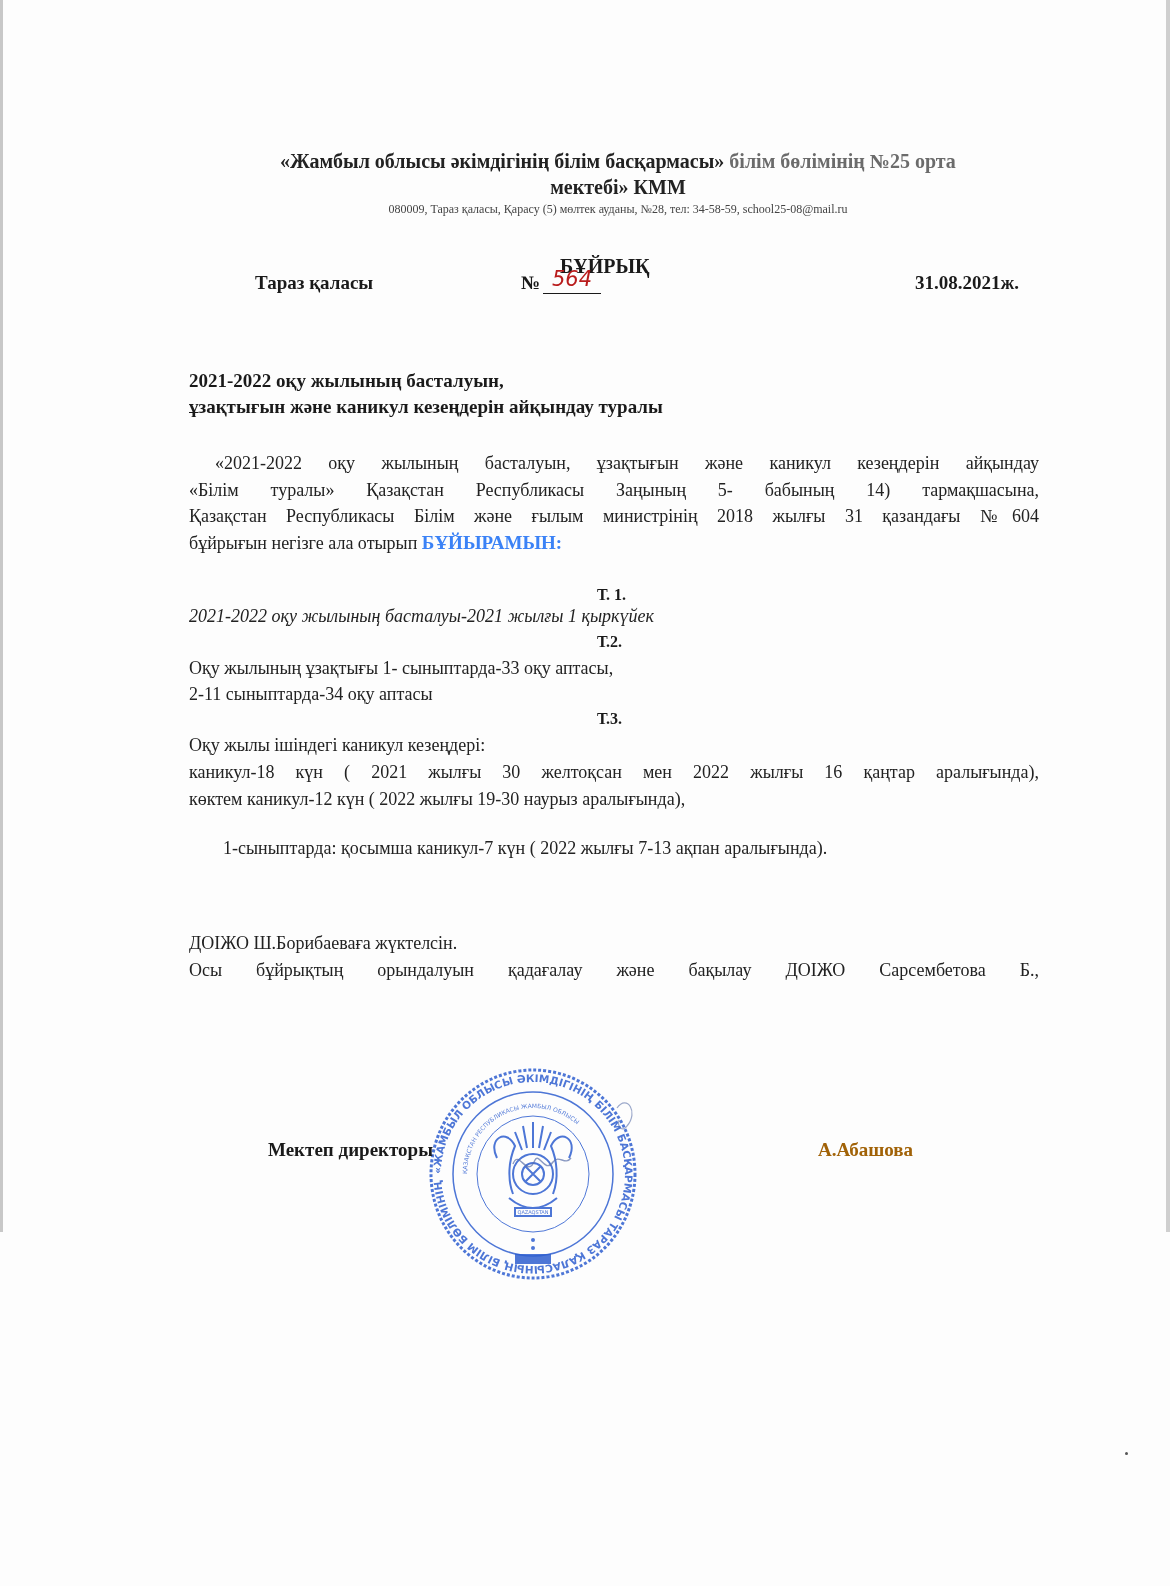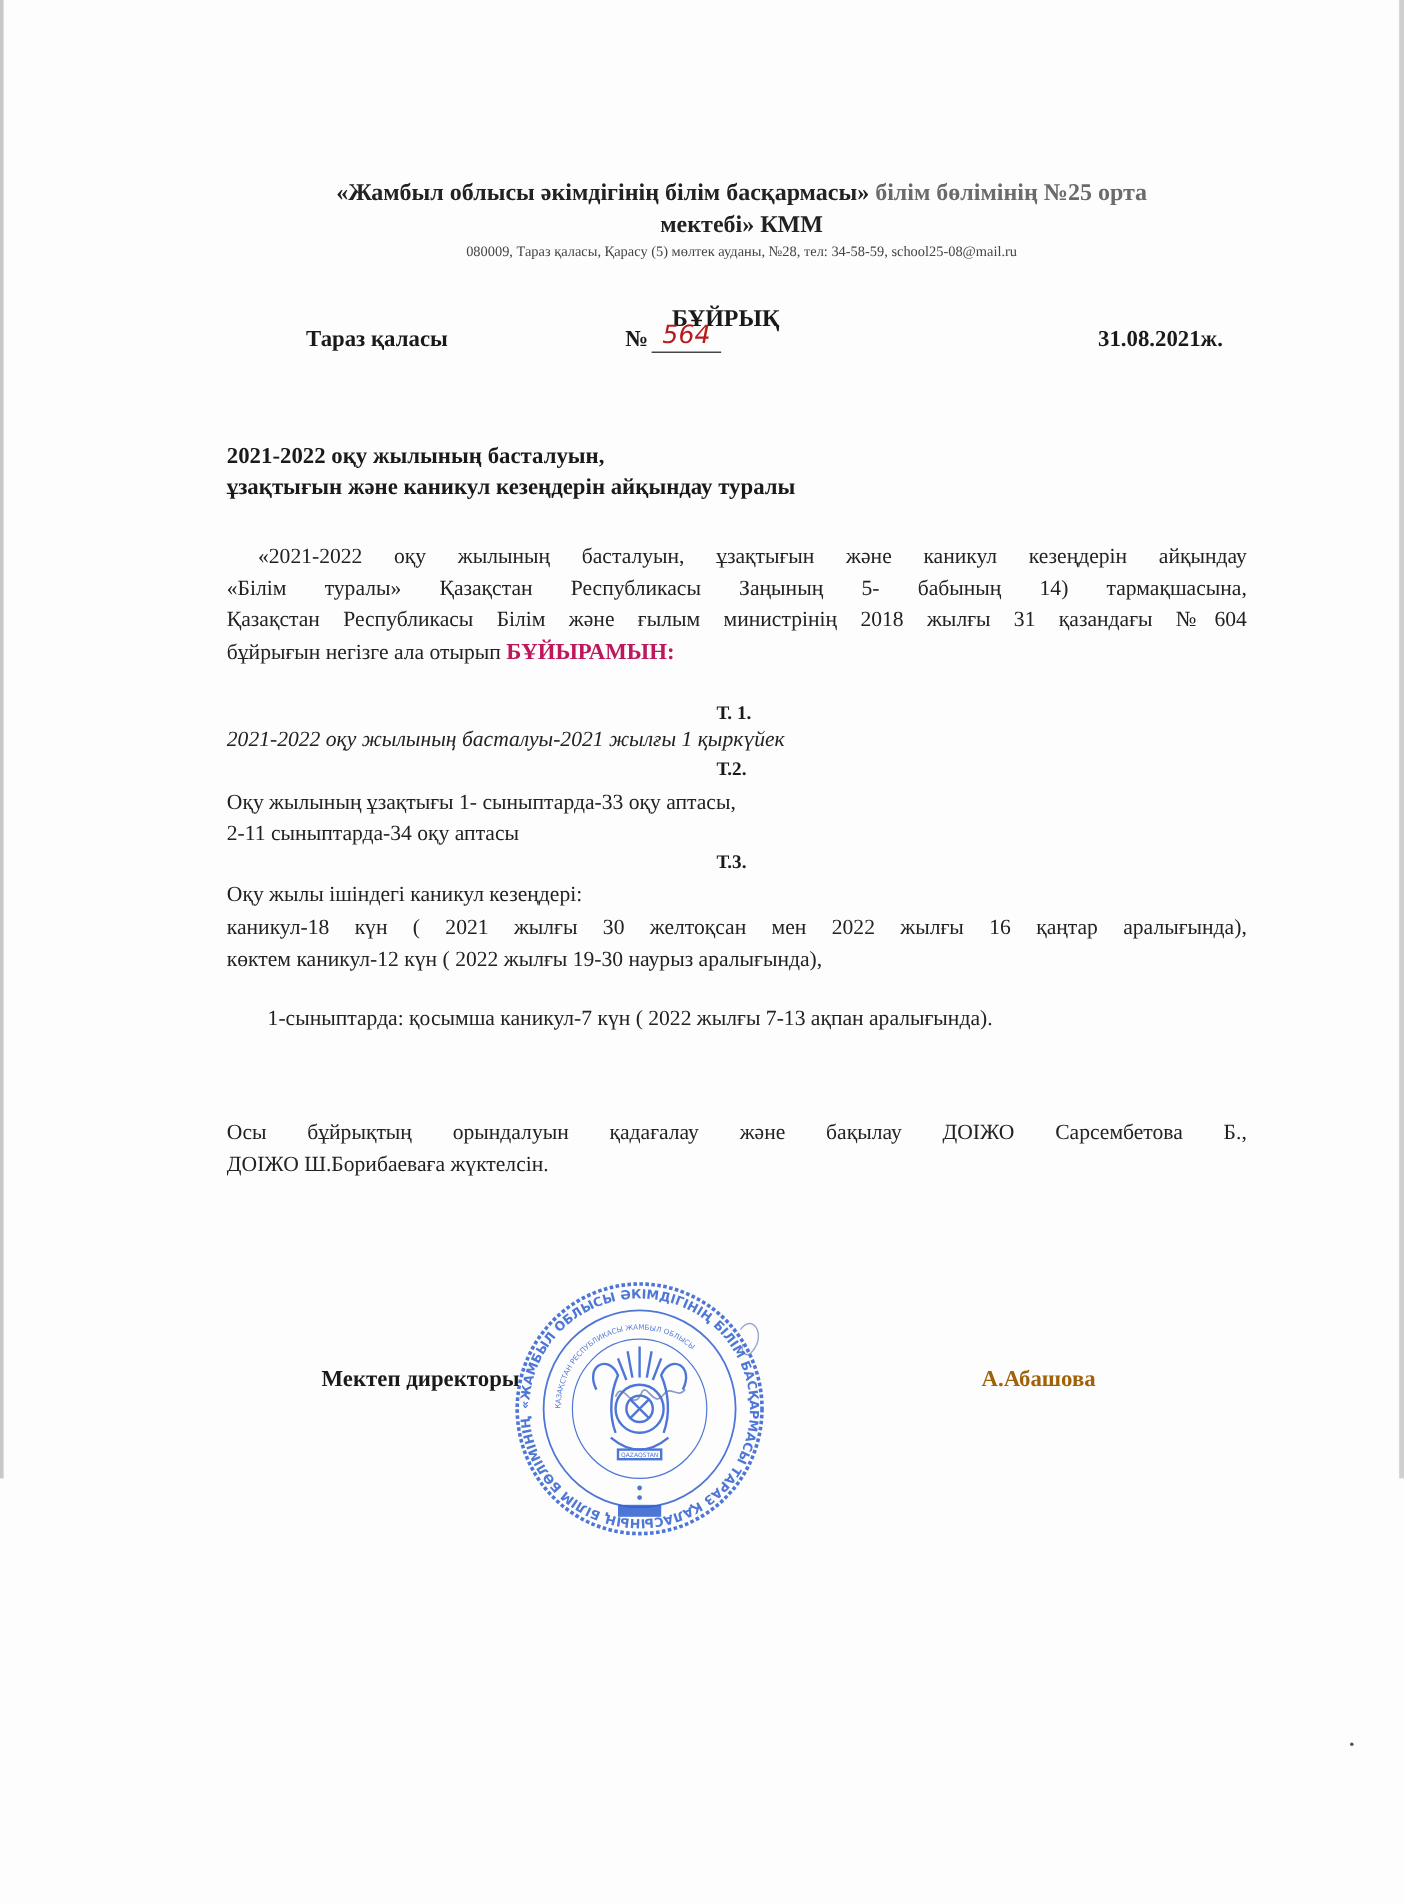--- a/index.html
+++ b/index.html
@@ -76,21 +76,21 @@
     .para {
       position: absolute;
       left: 186px;
       width: 850px;
       text-align: justify;
       text-align-last: auto;
     }
     .para .line { display: block; text-align: justify; text-align-last: justify; white-space: nowrap; }
     .para .line.last { text-align-last: left; }
     .para .indent { padding-left: 26px; }
-    .bold { font-weight: bold; color: #be185d; }
+    .bold { font-weight: bold; color: #3b82f6; }
 
     .section-label {
       left: 594px;
       font-weight: bold;
       font-size: 16px;
       text-align: right;
     }
     .item-line { left: 186px; font-size: 18px; color: #222; }
 
     .signature-title {
@@ -153,22 +153,22 @@
 
   <div class="abs section-label" style="top:710px;">Т.3.</div>
   <div class="abs item-line" style="top:735px;">Оқу жылы ішіндегі каникул кезеңдері:</div>
   <div class="para body-text" style="top:759px;">
     <span class="line">каникул-18 күн ( 2021 жылғы 30 желтоқсан мен 2022 жылғы 16 қаңтар аралығында),</span>
     <span class="line last">көктем каникул-12 күн ( 2022 жылғы 19-30 наурыз аралығында),</span>
   </div>
   <div class="abs item-line" style="top:838px; left:220px;">1-сыныптарда:  қосымша каникул-7 күн ( 2022 жылғы 7-13 ақпан аралығында).</div>
 
   <div class="para body-text" style="top:930px;">
+    <span class="line last">ДОІЖО  Ш.Борибаеваға жүктелсін.</span>
     <span class="line">Осы бұйрықтың орындалуын қадағалау және бақылау ДОІЖО Сарсембетова Б.,</span>
-    <span class="line last">ДОІЖО  Ш.Борибаеваға жүктелсін.</span>
   </div>
 
   <svg class="stamp" viewBox="0 0 212 212">
     <defs>
       <path id="stamp-outer-path" d="M106,106 m-92,0 a92,92 0 1,1 184,0 a92,92 0 1,1 -184,0"></path>
       <path id="stamp-inner-path" d="M106,106 m-66,0 a66,66 0 1,1 132,0 a66,66 0 1,1 -132,0"></path>
     </defs>
     <g fill="none" stroke="#2f5fd0" opacity="0.85">
       <ellipse cx="106" cy="106" rx="102" ry="104" stroke-width="3" stroke-dasharray="3 2"></ellipse>
       <ellipse cx="106" cy="106" rx="80" ry="82" stroke-width="1.5"></ellipse>

